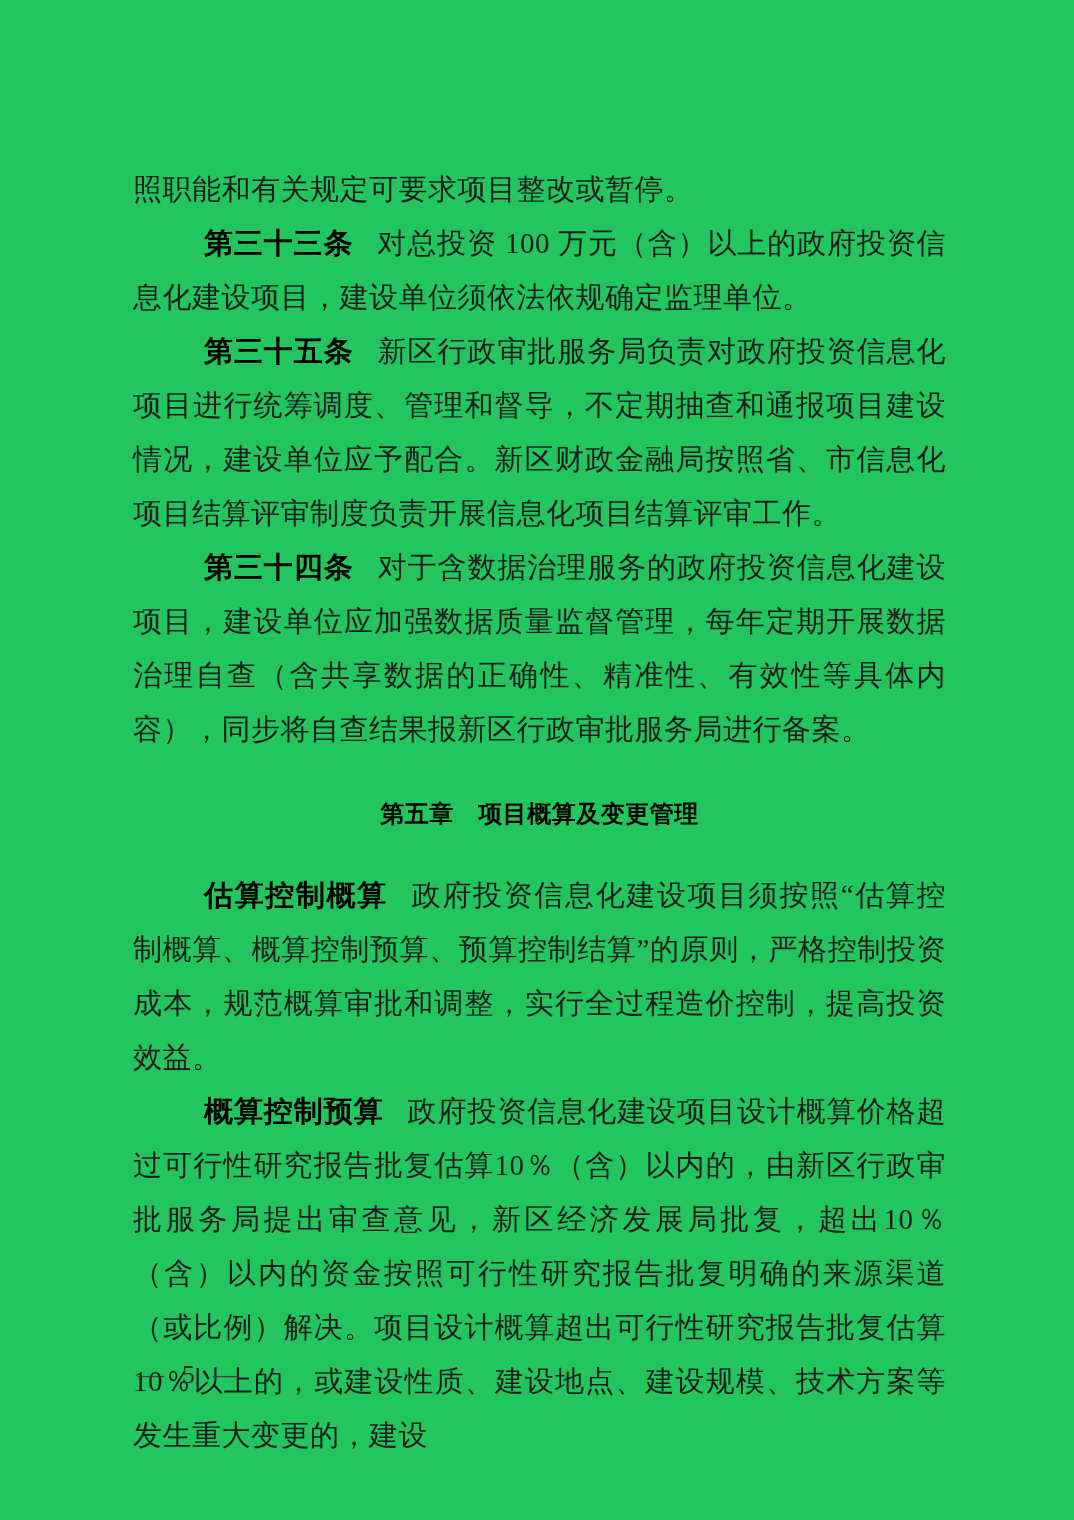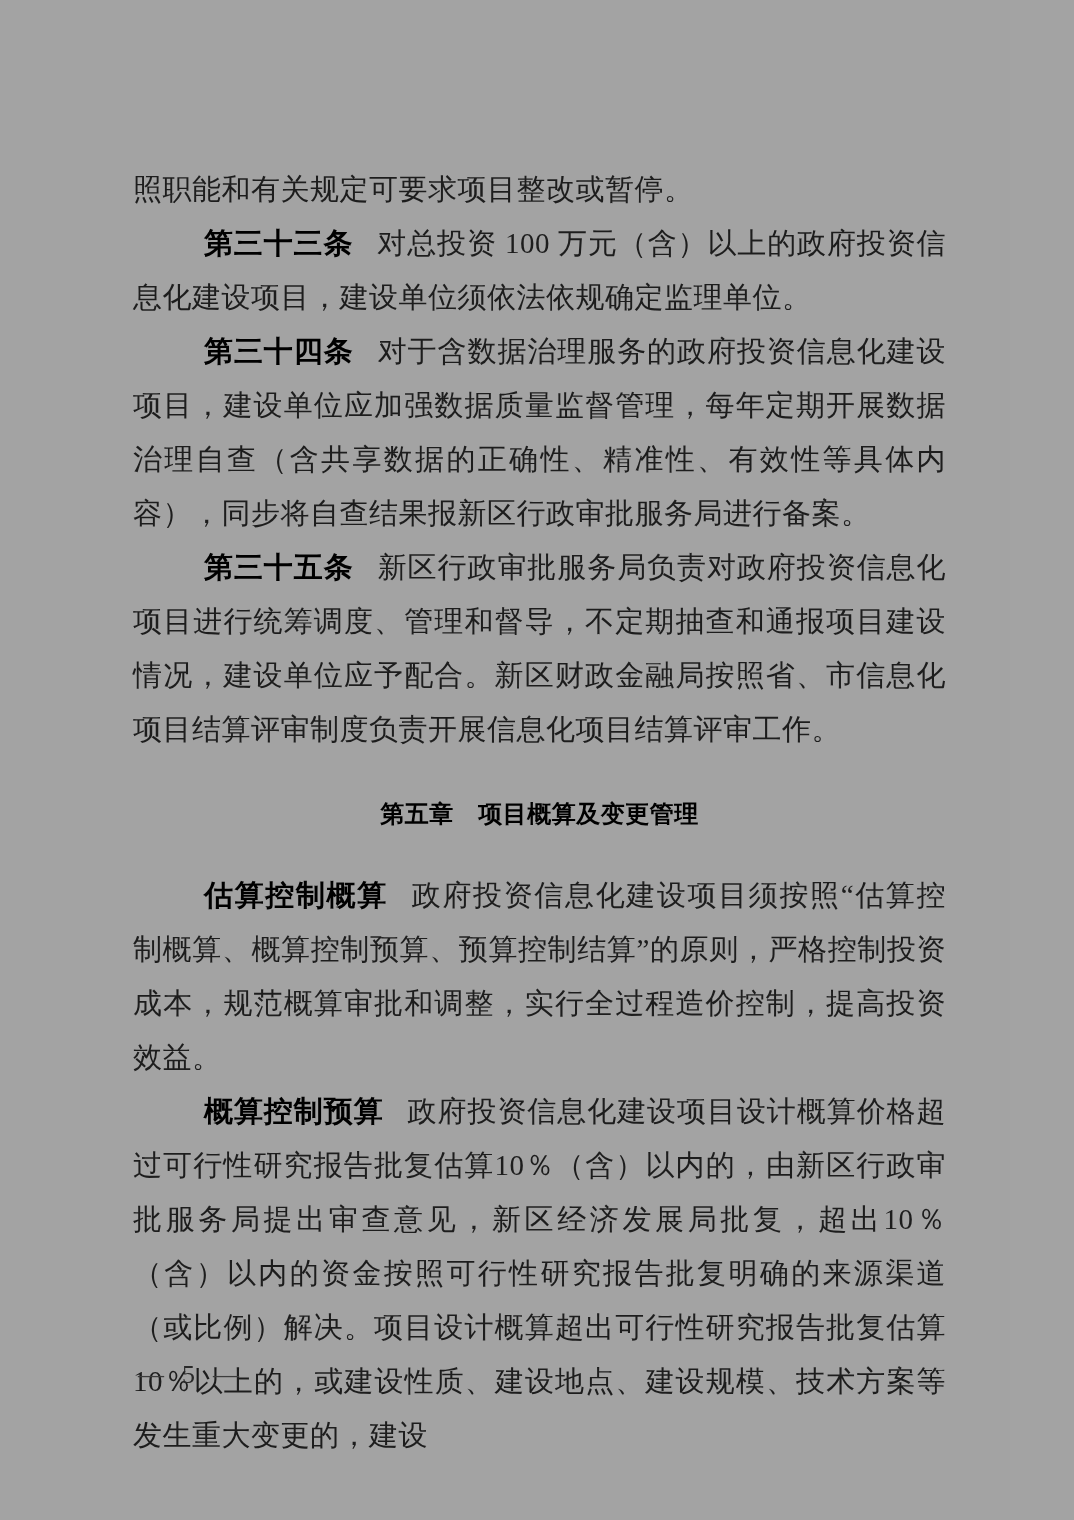--- a/index.html
+++ b/index.html
@@ -9,21 +9,21 @@
   body {
     width: 1074px;
     height: 1520px;
     background: #f3f3f3;
     font-family: "Liberation Serif", "DejaVu Serif", serif;
   }
   .page {
     position: relative;
     width: 1074px;
     height: 1520px;
-    background: #a3a3a3;
+    background: #22c55e;
     color: #1d1d1d;
     overflow: hidden;
     text-decoration: underline;
   }
   .content {
     position: absolute;
     left: 133px;
     top: 162px;
     width: 813px;
     font-size: 29px;
@@ -75,23 +75,23 @@
 <body>
 
 <div class="page">
 
   <div class="content">
 
     <p class="para no-indent">照职能和有关规定可要求项目整改或暂停。</p>
 
     <p class="para"><span class="lead">第三十三条</span><span>对总投资 100 万元（含）以上的政府投资信息化建设项目，建设单位须依法依规确定监理单位。</span></p>
 
+    <p class="para"><span class="lead">第三十五条</span><span>新区行政审批服务局负责对政府投资信息化项目进行统筹调度、管理和督导，不定期抽查和通报项目建设情况，建设单位应予配合。新区财政金融局按照省、市信息化项目结算评审制度负责开展信息化项目结算评审工作。</span></p>
+
     <p class="para"><span class="lead">第三十四条</span><span>对于含数据治理服务的政府投资信息化建设项目，建设单位应加强数据质量监督管理，每年定期开展数据治理自查（含共享数据的正确性、精准性、有效性等具体内容），同步将自查结果报新区行政审批服务局进行备案。</span></p>
-
-    <p class="para"><span class="lead">第三十五条</span><span>新区行政审批服务局负责对政府投资信息化项目进行统筹调度、管理和督导，不定期抽查和通报项目建设情况，建设单位应予配合。新区财政金融局按照省、市信息化项目结算评审制度负责开展信息化项目结算评审工作。</span></p>
 
     <h2 class="chapter">第五章　项目概算及变更管理</h2>
 
     <p class="para"><span class="lead">估算控制概算</span><span>政府投资信息化建设项目须按照“估算控制概算、概算控制预算、预算控制结算”的原则，严格控制投资成本，规范概算审批和调整，实行全过程造价控制，提高投资效益。</span></p>
 
     <p class="para"><span class="lead">概算控制预算</span><span>政府投资信息化建设项目设计概算价格超过可行性研究报告批复估算10％（含）以内的，由新区行政审批服务局提出审查意见，新区经济发展局批复，超出10％（含）以内的资金按照可行性研究报告批复明确的来源渠道（或比例）解决。项目设计概算超出可行性研究报告批复估算10％以上的，或建设性质、建设地点、建设规模、技术方案等发生重大变更的，建设</span></p>
 
   </div>
 
   <div class="footer">

